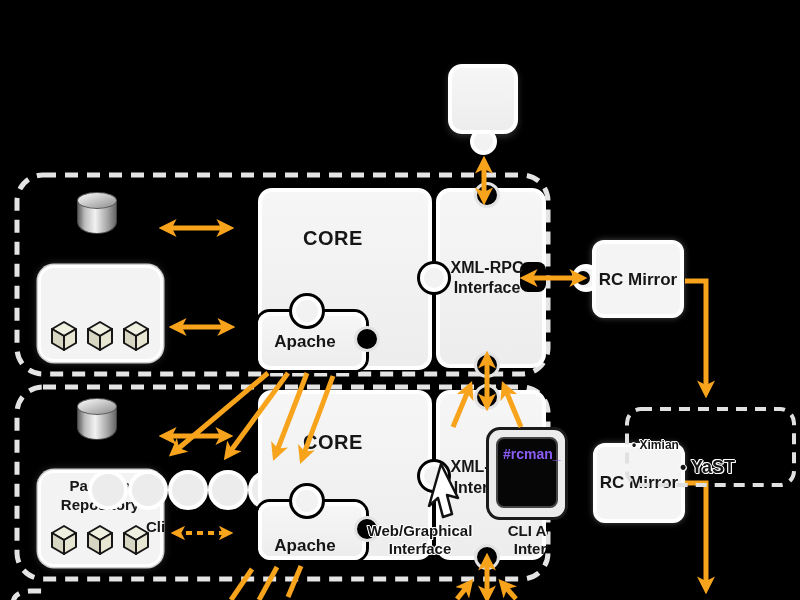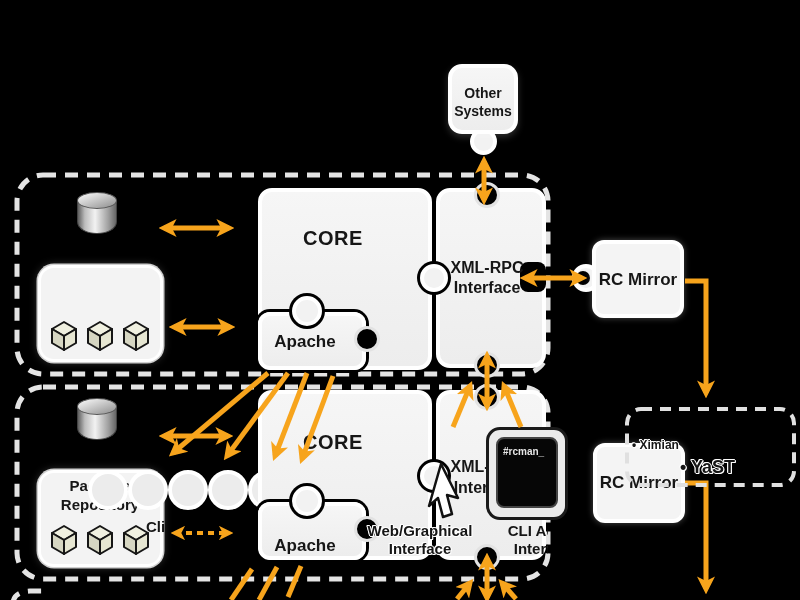--- a/index.html
+++ b/index.html
@@ -30,22 +30,20 @@
 <div id="stage">
 
   <svg class="abs" style="left:0;top:0;" width="800" height="600">
     <rect x="17" y="175" width="531" height="199" rx="26" fill="none" stroke="#e4e4e4" stroke-width="5" stroke-dasharray="13 9"></rect>
     <rect x="17" y="387" width="531" height="192" rx="26" fill="none" stroke="#e4e4e4" stroke-width="5" stroke-dasharray="13 9"></rect>
     <path d="M 13 604 Q 13 592 30 591 L 50 591" fill="none" stroke="#e4e4e4" stroke-width="5" stroke-dasharray="13 9"></path>
   </svg>
 
   <div class="abs knob" style="left:470px;top:128px;width:27px;height:27px;"></div>
   <div class="abs piece" style="left:448px;top:64px;width:70px;height:70px;box-shadow:0 3px 7px rgba(255,255,255,.18);"></div>
-  <div class="abs label pre" style="left:438px;top:85px;width:90px;font-size:14px;">Other
-Systems</div>
 
   <div class="abs" style="left:77px;top:192px;width:40px;height:44px;">
     <div class="abs cyl-body" style="left:0;top:8px;width:40px;height:34px;"></div>
     <div class="abs cyl-top" style="left:0;top:0;width:40px;height:17px;"></div>
   </div>
 
   <div class="abs softbox" style="left:38px;top:265px;width:125px;height:97px;"></div>
   <svg class="abs" style="left:48px;top:318px;" width="104" height="36">
     <g stroke="#161616" stroke-width="2" stroke-linejoin="round">
       <g>
@@ -142,21 +140,21 @@
     <div class="abs label pre" style="left:0;top:0;width:150px;font-size:15px;line-height:18px;">CLI Admin
 Interface</div>
   </div>
 
   <svg class="abs" style="left:424px;top:462px;" width="50" height="60">
     <path d="M17 2 L34 36 L23 33 L28 52 L19 55 L14 36 L5 44 Z" fill="#fff" stroke="#111" stroke-width="2.5" stroke-linejoin="round"></path>
   </svg>
 
   <div class="abs" style="left:486px;top:427px;width:82px;height:93px;border:3px solid #1a1a1a;border-radius:14px;background:#ebebeb;box-sizing:border-box;">
     <div class="abs" style="left:7px;top:7px;width:62px;height:71px;border:2px solid #444;border-radius:8px;background:#060606;box-sizing:border-box;">
-      <div class="abs" style="left:5px;top:7px;color:#e5e5e5;font-weight:700;font-size:10px;white-space:nowrap;">#rcman_</div>
+      <div class="abs" style="left:5px;top:7px;color:#8b5cf6;font-weight:700;font-size:14px;white-space:nowrap;">#rcman_</div>
     </div>
   </div>
 
   <div class="abs mirrorbox" style="left:593px;top:443px;width:92px;height:80px;"></div>
   <div class="abs label" style="left:593px;top:472px;width:92px;font-size:17px;">RC Mirror</div>
 
   <div class="abs label halo" style="left:632px;top:438px;width:120px;font-size:12px;text-align:left;">• Ximian</div>
   <div class="abs label halo" style="left:615px;top:456px;width:120px;font-size:18px;text-align:right;">• YaST</div>
 
   <svg class="abs" style="left:0;top:0;pointer-events:none;" width="800" height="600">

